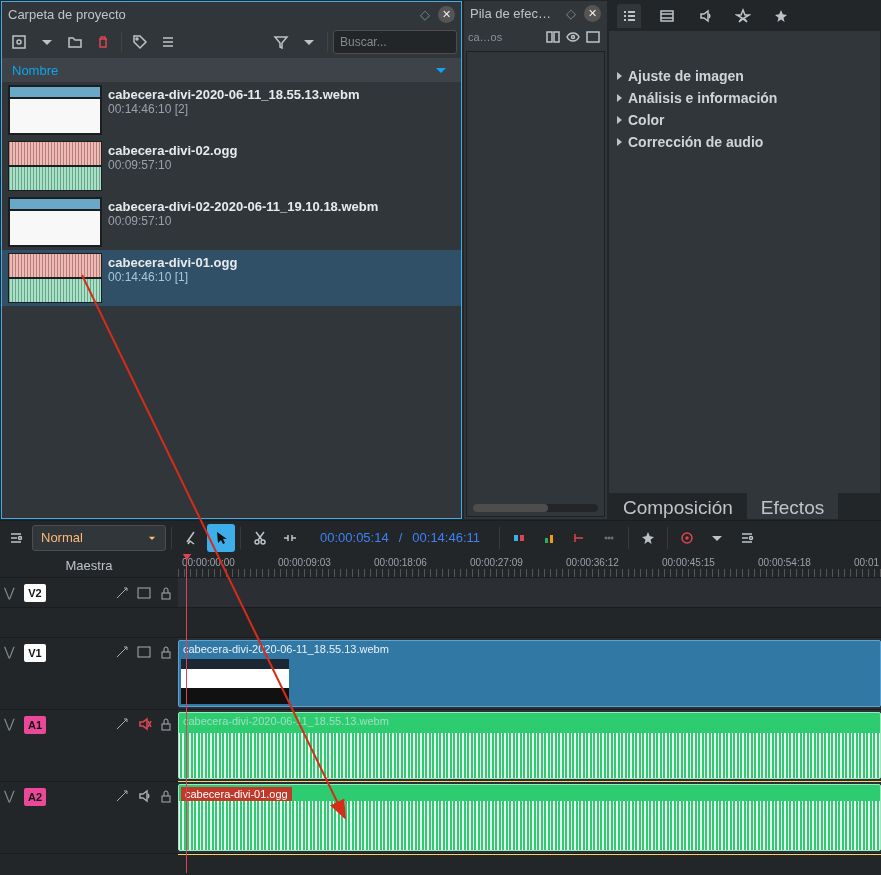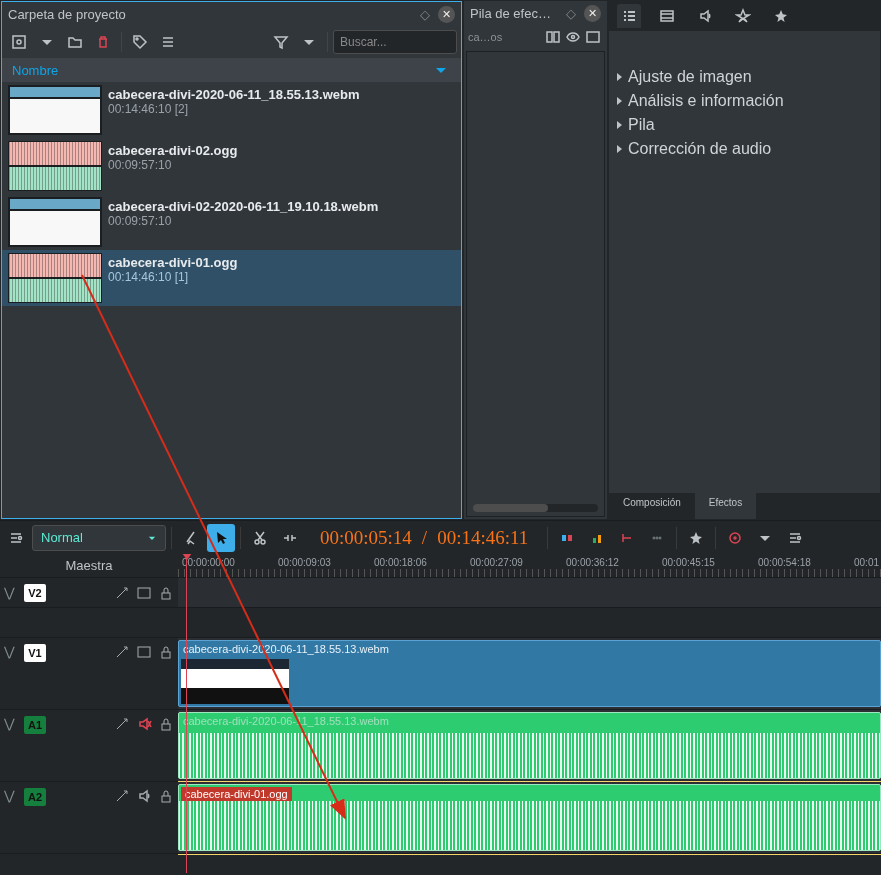--- a/index.html
+++ b/index.html
@@ -119,73 +119,73 @@
   .effects-panel {
     flex:1; background:#31363b; margin:1px;
     display:flex; flex-direction:column;
   }
   .fx-tabbar { height:30px; display:flex; align-items:center; gap:14px; padding:0 8px; background:#232629;}
   .fx-tab { width:24px; height:24px; display:flex; align-items:center; justify-content:center; color:#bdc3c7; cursor:pointer;}
   .fx-tab.active { background:#31363b; border-radius:3px 3px 0 0;}
   .fx-search-row { height:26px; }
   .fx-tree { flex:1; padding:8px 6px 6px 6px; }
   .fx-cat {
-    display:flex; align-items:center; color:#d0d4d8; font-size:16px;
-    padding:3px 2px; gap:6px; cursor:pointer;
+    display:flex; align-items:center; color:#d0d4d8; font-size:14px;
+    padding:3px 2px; gap:6px; cursor:pointer;font-weight:bold;
   }
   .fx-cat .tri {
     width:0;height:0;border-left:5px solid #bdc3c7;
     border-top:4px solid transparent;border-bottom:4px solid transparent;
   }
   .fx-bottom-tabs {
     height:26px; display:flex; background:#232629;
   }
   .fx-bot-tab {
-    padding:4px 14px; color:#c0c4c8; cursor:pointer; font-size:10px;
+    padding:4px 14px; color:#c0c4c8; cursor:pointer; font-size:19px;
   }
   .fx-bot-tab.active { background:#31363b;}
 
   
   .timeline-toolbar {
     height:34px; display:flex; align-items:center;
     background:#232629; padding:0 2px; gap:2px;
     border-top:1px solid #1a1d1f;
   }
   .tt-btn {
     width:28px; height:28px; display:flex; align-items:center; justify-content:center;
     color:#bdc3c7; border-radius:3px; cursor:pointer;
   }
   .tt-btn.active { background:#3daee9; color:#111;}
   .tt-sep { width:1px; height:22px; background:#3a3a3a; margin:0 3px;}
   .tt-select {
     width:134px; height:26px; background:#31363b; border:1px solid #4d4d4d;
     border-radius:3px; display:flex; align-items:center; padding:0 8px;
-    color:#5eead4; font-size:13px; justify-content:space-between; cursor:pointer;
-  }
-  .tt-time { font-family:Liberation Serif, serif; font-size:19px; color:#f97316; padding:0 4px;}
+    color:#fdba74; font-size:13px; justify-content:space-between; cursor:pointer;
+  }
+  .tt-time { font-family:Liberation Sans, sans-serif; font-size:13px; color:#3b82f6; padding:0 4px;}
   .tt-sp { width:8px;}
 
   
   .timeline { display:flex; height:319px; background:#232629; }
   .track-headers { width:178px; display:flex; flex-direction:column; background:#232629;}
   .master-row { height:24px; display:flex; align-items:center; justify-content:center; color:#bdc3c7; font-size:13px; border-bottom:1px solid #1a1d1f;}
   .track-head {
     display:flex; align-items:center; border-bottom:1px solid #1a1d1f;
     padding:0 4px; gap:6px;
   }
   .track-head.h-small { height:30px; }
   .track-head.h-big   { height:72px; }
   .th-chev { width:14px; color:#7f8c8d; cursor:pointer;}
   .th-badge {
     width:22px; height:18px; font-size:11px; font-weight:bold;
     display:flex; align-items:center; justify-content:center;
     border-radius:2px; color:#111;
   }
   .th-badge.v { background:#ffffff; }
-  .th-badge.a { background:#15803d; }
+  .th-badge.a { background:#ec4899; }
   .th-icons { margin-left:auto; display:flex; gap:6px; color:#a7acb1;}
   .th-icons .mute { color:#da4453;}
 
   .track-area { flex:1; display:flex; flex-direction:column; position:relative; overflow:hidden;}
   .ruler {
     height:24px; background:#232629; position:relative;
     border-bottom:1px solid #1a1d1f; overflow:hidden;
   }
   .ruler .tick { position:absolute; top:3px; font-size:10px; color:#9aa2a9;}
   .ruler .ticks-bg {
@@ -421,21 +421,21 @@
       <div class="fx-cat">
           <span class="tri"></span>
           <span>Ajuste de imagen</span>
         </div>
       <div class="fx-cat">
           <span class="tri"></span>
           <span>Análisis e información</span>
         </div>
       <div class="fx-cat">
           <span class="tri"></span>
-          <span>Pila</span>
+          <span>Color</span>
         </div>
       <div class="fx-cat">
           <span class="tri"></span>
           <span>Corrección de audio</span>
         </div>
     </div>
     <div class="fx-bottom-tabs">
       <div class="fx-bot-tab">Composición</div>
       <div class="fx-bot-tab active">Efectos</div>
     </div>

